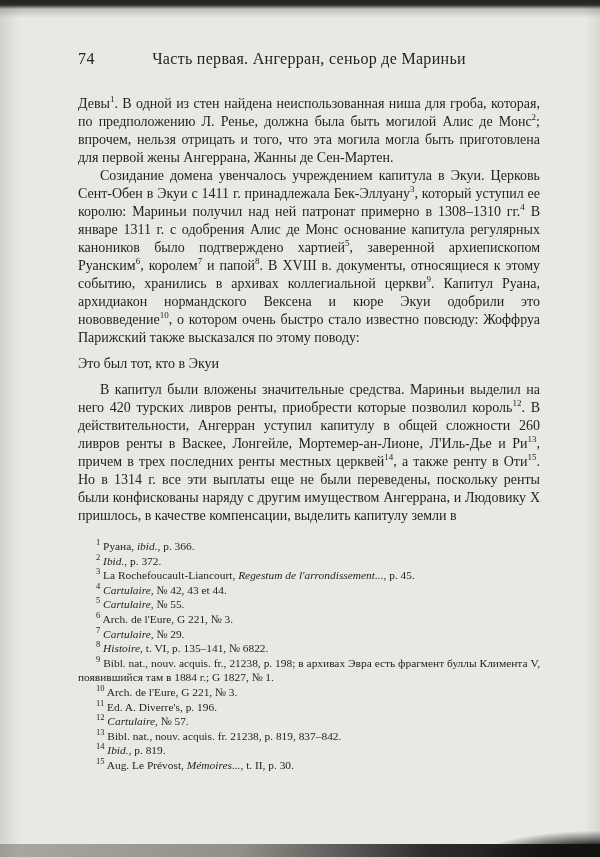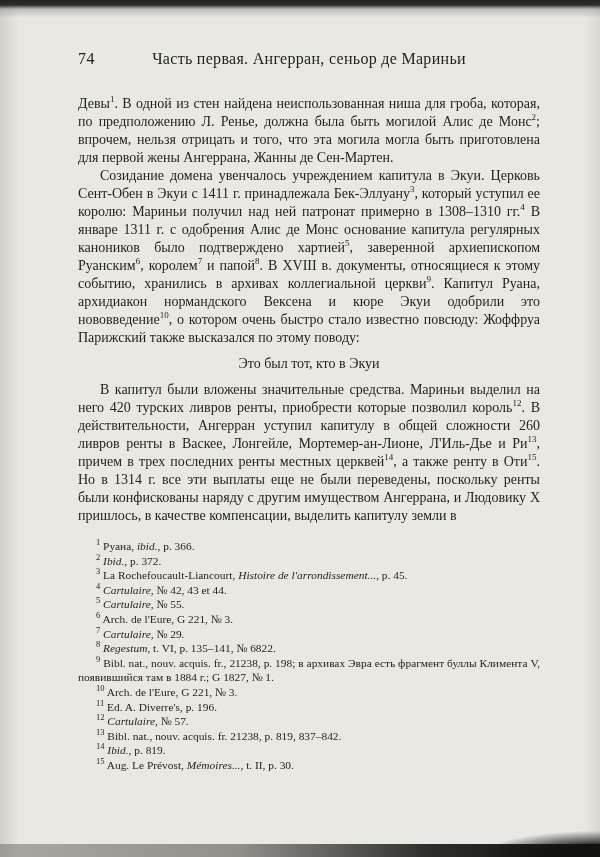--- a/index.html
+++ b/index.html
@@ -46,21 +46,21 @@
     letter-spacing:0.3px;
   }
   .body-text{
     margin-top:26px;
     font-size:14px;line-height:18px;
     text-align:justify;
   }
   .para{margin:0;}
   .para.indent{text-indent:22px;}
   .body-text sup{font-size:9px;line-height:0;vertical-align:super;}
-  .verse{margin:8px 0 8px;text-align:center;}
+  .verse{margin:8px 0 8px;text-align:left;}
   .verse .vline{line-height:18px;}
   .footnotes{
     margin-top:14px;
     font-size:11.4px;line-height:14.6px;
     text-align:justify;
   }
   .fn{margin:0;text-indent:18px;}
   .footnotes sup{font-size:8.5px;line-height:0;vertical-align:super;}
   i{font-style:italic;}
 </style>
@@ -81,26 +81,26 @@
         <p class="para indent"><span>Созидание домена увенчалось учреждением капитула в Экуи. Церковь Сент-Обен в Экуи с 1411 г. принадлежала Бек-Эллуану</span><sup>3</sup><span>, который уступил ее королю: Мариньи получил над ней патронат примерно в 1308–1310 гг.</span><sup>4</sup><span> В январе 1311 г. с одобрения Алис де Монс основание капитула регулярных каноников было подтверждено хартией</span><sup>5</sup><span>, заверенной архиепископом Руанским</span><sup>6</sup><span>, королем</span><sup>7</sup><span> и папой</span><sup>8</sup><span>. В XVIII в. документы, относящиеся к этому событию, хранились в архивах коллегиальной церкви</span><sup>9</sup><span>. Капитул Руана, архидиакон нормандского Вексена и кюре Экуи одобрили это нововведение</span><sup>10</sup><span>, о котором очень быстро стало известно повсюду: Жоффруа Парижский также высказался по этому поводу:</span></p>
         <div class="verse">
           <div class="vline"><span>Это был тот, кто в Экуи</span></div>
         </div>
         <p class="para indent"><span>В капитул были вложены значительные средства. Мариньи выделил на него 420 турских ливров ренты, приобрести которые позволил король</span><sup>12</sup><span>. В действительности, Ангерран уступил капитулу в общей сложности 260 ливров ренты в Васкее, Лонгейле, Мортемер-ан-Лионе, Л'Иль-Дье и Ри</span><sup>13</sup><span>, причем в трех последних ренты местных церквей</span><sup>14</sup><span>, а также ренту в Оти</span><sup>15</sup><span>. Но в 1314 г. все эти выплаты еще не были переведены, поскольку ренты были конфискованы наряду с другим имуществом Ангеррана, и Людовику X пришлось, в качестве компенсации, выделить капитулу земли в</span></p>
       </div>
 
     <div class="footnotes" id="footnotes">
         <p class="fn"><sup>1</sup> <span>Руана, </span><i>ibid.</i><span>, p. 366.</span></p>
         <p class="fn"><sup>2</sup> <i>Ibid.</i><span>, p. 372.</span></p>
-        <p class="fn"><sup>3</sup> <span>La Rochefoucault-Liancourt, </span><i>Histoire de l'arrondissement...</i><span>, p. 45.</span></p>
+        <p class="fn"><sup>3</sup> <span>La Rochefoucault-Liancourt, </span><i>Regestum de l'arrondissement...</i><span>, p. 45.</span></p>
         <p class="fn"><sup>4</sup> <i>Cartulaire</i><span>, № 42, 43 et 44.</span></p>
         <p class="fn"><sup>5</sup> <i>Cartulaire</i><span>, № 55.</span></p>
         <p class="fn"><sup>6</sup> <span>Arch. de l'Eure, G 221, № 3.</span></p>
         <p class="fn"><sup>7</sup> <i>Cartulaire</i><span>, № 29.</span></p>
-        <p class="fn"><sup>8</sup> <i>Regestum</i><span>, t. VI, p. 135–141, № 6822.</span></p>
+        <p class="fn"><sup>8</sup> <i>Histoire</i><span>, t. VI, p. 135–141, № 6822.</span></p>
         <p class="fn"><sup>9</sup> <span>Bibl. nat., nouv. acquis. fr., 21238, p. 198; в архивах Эвра есть фрагмент буллы Климента V, появившийся там в 1884 г.; G 1827, № 1.</span></p>
         <p class="fn"><sup>10</sup> <span>Arch. de l'Eure, G 221, № 3.</span></p>
         <p class="fn"><sup>11</sup> <span>Ed. A. Diverre's, p. 196.</span></p>
         <p class="fn"><sup>12</sup> <i>Cartulaire</i><span>, № 57.</span></p>
         <p class="fn"><sup>13</sup> <span>Bibl. nat., nouv. acquis. fr. 21238, p. 819, 837–842.</span></p>
         <p class="fn"><sup>14</sup> <i>Ibid.</i><span>, p. 819.</span></p>
         <p class="fn"><sup>15</sup> <span>Aug. Le Prévost, </span><i>Mémoires...</i><span>, t. II, p. 30.</span></p>
       </div>
   </div>
 

